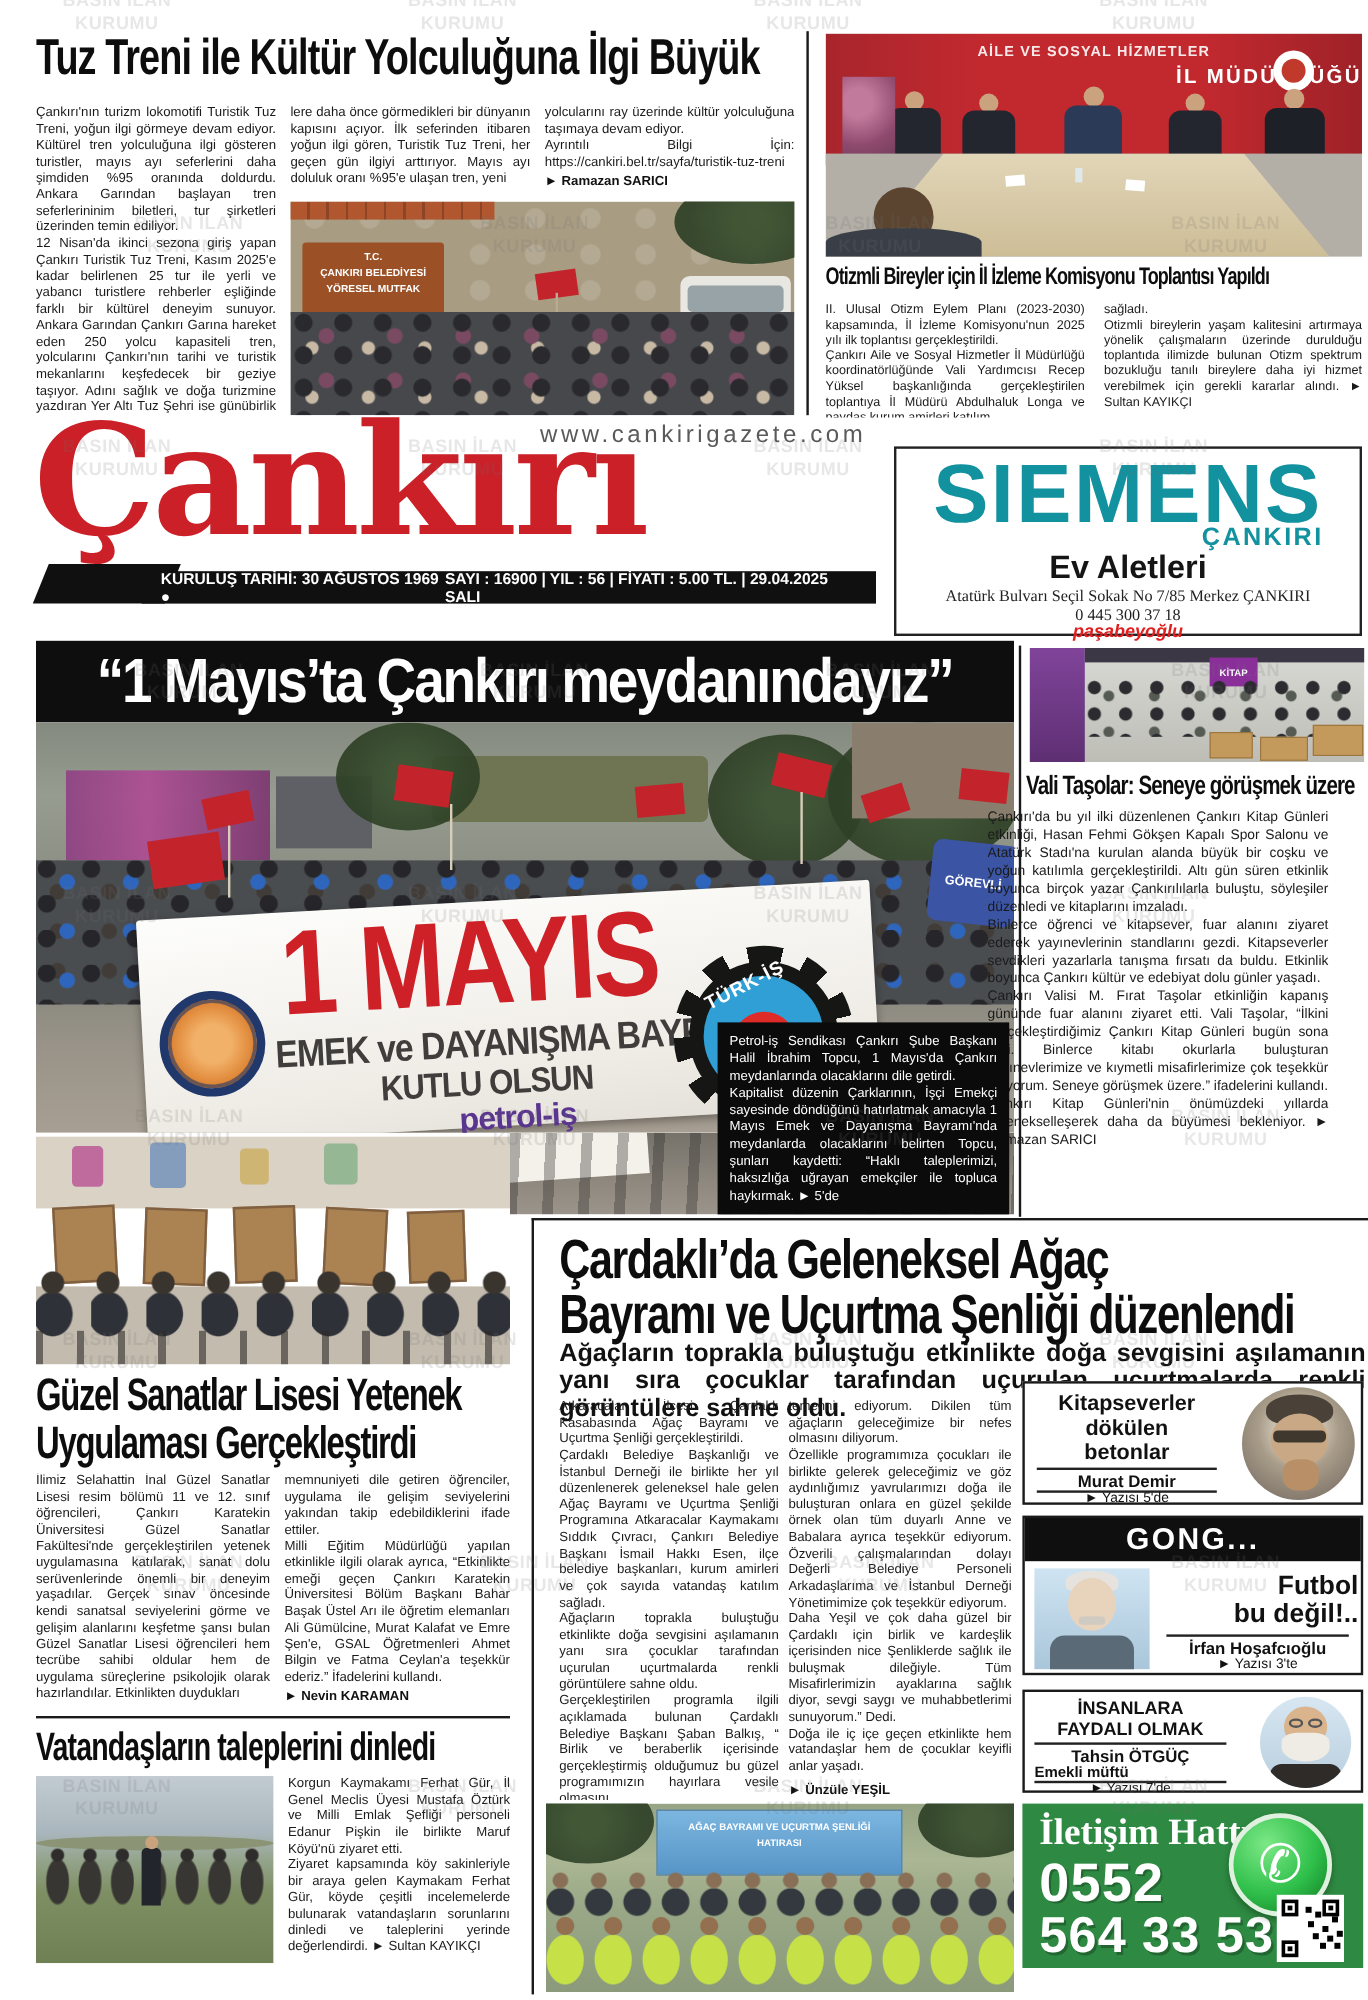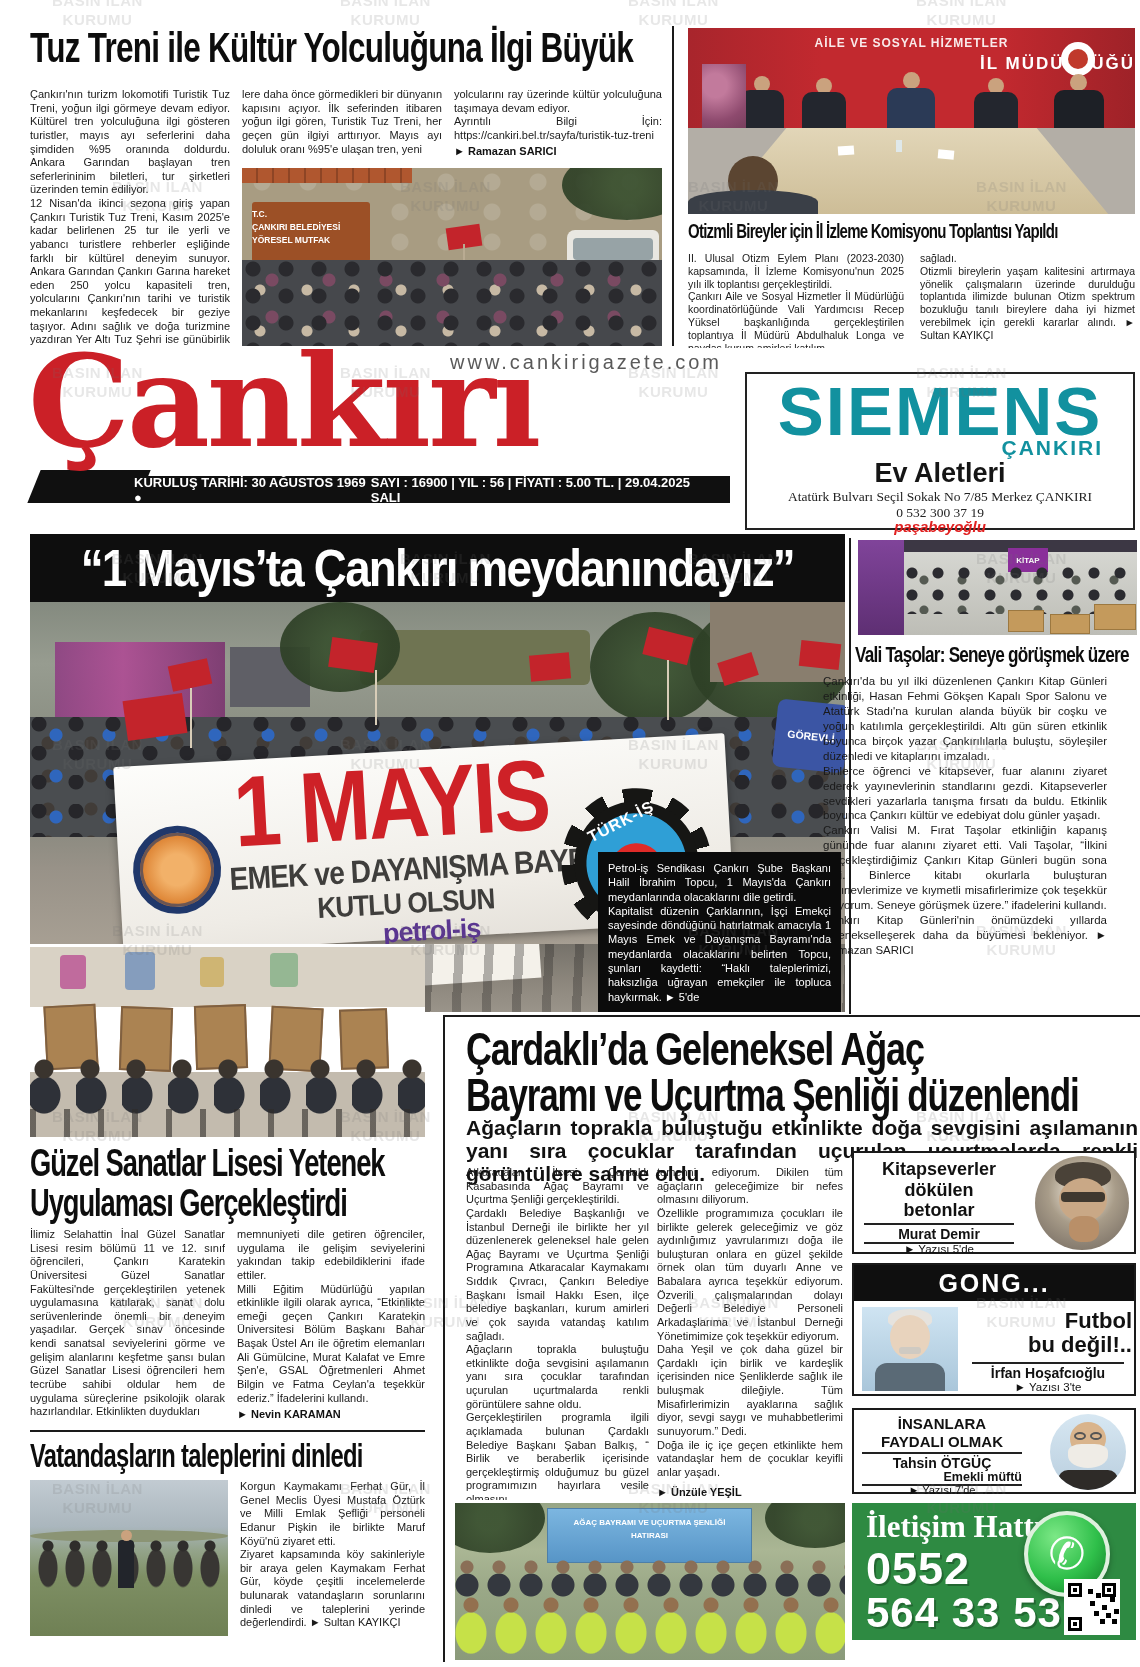--- a/index.html
+++ b/index.html
@@ -38,21 +38,21 @@
 12 Nisan'da ikinci sezona giriş yapan Çankırı Turistik Tuz Treni, Kasım 2025'e kadar belirlenen 25 tur ile yerli ve yabancı turistlere rehberler eşliğinde farklı bir kültürel deneyim sunuyor. Ankara Garından Çankırı Garına hareket eden 250 yolcu kapasiteli tren, yolcularını Çankırı'nın tarihi ve turistik mekanlarını keşfedecek bir geziye taşıyor. Adını sağlık ve doğa turizmine yazdıran Yer Altı Tuz Şehri ise günübirlik turlarla Çankırı'ya gelen turist-</div>
   <div class="abs bt" style="left:242px;top:88px;width:200px;height:72px">lere daha önce görmedikleri bir dünyanın kapısını açıyor. İlk seferinden itibaren yoğun ilgi gören, Turistik Tuz Treni, her geçen gün ilgiyi arttırıyor. Mayıs ayı doluluk oranı %95'e ulaşan tren, yeni</div>
   <div class="abs bt" style="left:454px;top:88px;width:208px;height:56px">yolcularını ray üzerinde kültür yolculuğuna taşımaya devam ediyor.
 Ayrıntılı Bilgi İçin: https://cankiri.bel.tr/sayfa/turistik-tuz-treni</div>
   <div class="abs byline" style="left:454px;top:145px">► Ramazan SARICI</div>
 
   <div class="ph" style="left:242px;top:168px;width:420px;height:178px">
     <div class="abs" style="left:0;top:0;width:100%;height:95px;background:linear-gradient(180deg,#b3a78d,#9d9178);background-image:radial-gradient(circle at 20px 14px, rgba(255,255,255,.14) 8px, transparent 9px);background-size:46px 30px;background-color:#a89c82"></div>
     <div class="abs" style="left:0;top:0;width:170px;height:15px;background:repeating-linear-gradient(90deg,#b0572f 0 14px,#8e4525 14px 16px)"></div>
     <div class="tree" style="left:320px;top:-18px;width:130px;height:70px"></div>
-    <div class="abs" style="left:10px;top:34px;width:118px;height:60px;background:#9c5026;border-radius:3px;color:#fff;font-size:8.5px;font-weight:bold;text-align:left;white-space:pre-line;padding-top:6px;line-height:1.5">T.C.
+    <div class="abs" style="left:10px;top:34px;width:118px;height:60px;background:#9c5026;border-radius:3px;color:#fff;font-size:8.5px;font-weight:bold;text-align:center;white-space:pre-line;padding-top:6px;line-height:1.5">T.C.
 ÇANKIRI BELEDİYESİ
 YÖRESEL MUTFAK</div>
     <div class="abs" style="left:325px;top:62px;width:92px;height:74px;background:#e9e7e1;border-radius:8px 6px 2px 2px">
       <div class="abs" style="left:6px;top:8px;width:80px;height:22px;background:#97a3a6;border-radius:4px"></div>
     </div>
     <div class="flag" style="left:205px;top:58px;width:34px;height:22px;transform:rotate(-8deg)"></div>
     <div class="abs" style="left:221px;top:76px;width:2px;height:44px;background:#b9ab92"></div>
     <div class="abs" style="left:0;top:92px;width:100%;height:86px;background-color:#46484c;background-image:radial-gradient(circle at 11px 9px,#2a2a2e 7px,transparent 8px),radial-gradient(circle at 30px 20px,#7a4a62 6px,transparent 7px),radial-gradient(circle at 18px 30px,#c7b9a4 5px,transparent 6px);background-size:33px 27px,57px 37px,47px 41px"></div>
   </div>
 
@@ -97,21 +97,21 @@
   <div class="abs" style="left:118px;top:476px;width:612px;height:27px;background:#101010;z-index:1;display:flex;justify-content:space-between;align-items:center;padding:0 16px;color:#fff;font-size:13px;font-weight:bold">
     <span>KURULUŞ TARİHİ: 30 AĞUSTOS 1969 ●</span>
     <span>SAYI : 16900 | YIL : 56 | FİYATI : 5.00 TL. | 29.04.2025 SALI</span>
   </div>
 
   <div class="abs" style="left:745px;top:372px;width:390px;height:158px;border:2px solid #222;text-align:center">
     <div class="abs" style="left:0;right:0;top:2px;font-size:69px;font-weight:bold;color:#12919f;letter-spacing:2px;line-height:1.05">SIEMENS</div>
     <div class="abs" style="right:30px;top:62px;font-size:21px;font-weight:bold;color:#12919f;letter-spacing:2px">ÇANKIRI</div>
     <div class="abs" style="left:0;right:0;top:84px;font-size:27px;font-weight:bold;color:#151515">Ev Aletleri</div>
     <div class="abs" style="left:0;right:0;top:115px;font-family:'Liberation Serif',serif;font-size:13.5px;color:#222">Atatürk Bulvarı Seçil Sokak No 7/85 Merkez ÇANKIRI</div>
-    <div class="abs" style="left:0;right:0;top:131px;font-family:'Liberation Serif',serif;font-size:13.5px;color:#222">0 532 300 37 19</div>
+    <div class="abs" style="left:0;right:0;top:131px;font-family:'Liberation Serif',serif;font-size:13.5px;color:#222">0 445 300 37 18</div>
     <div class="abs" style="left:0;right:0;top:144px;font-size:15px;font-weight:bold;font-style:italic;color:#e02020">paşabeyoğlu</div>
   </div>
 
   <div class="abs" style="left:30px;top:534px;width:815px;height:478px">
     <div class="abs" style="left:0;top:0;width:815px;height:68px;background:#0e0e0e;text-align:center;line-height:68px">
       <span class="sx sxc" style="font-size:52px;transform:scaleX(.88);letter-spacing:-2px;color:#fff">“1 Mayıs’ta Çankırı meydanındayız”</span>
     </div>
     <div class="ph" style="left:0;top:68px;width:815px;height:342px">
       <div class="abs" style="left:0;top:0;width:100%;height:100%;background:linear-gradient(180deg,#848a7f 0%,#979c90 18%,#8b8f83 38%,#7e8278 55%,#989288 78%,#a79f93 100%)"></div>
       <div class="abs" style="left:25px;top:40px;width:170px;height:75px;background:linear-gradient(90deg,#8e3b82,#b04694 40%,#7a2f6e);opacity:.85"></div>
@@ -287,21 +287,21 @@
     <div class="cline" style="left:118px;top:97px;width:152px"></div>
     <div class="abs" style="left:110px;top:100px;width:168px;text-align:center;font-size:14px;font-weight:bold;color:#111">İrfan Hoşafcıoğlu</div>
     <div class="abs" style="left:110px;top:116px;width:168px;text-align:center;font-size:11.5px;color:#111">► Yazısı 3'te</div>
   </div>
 
   <div class="cbox" style="left:852px;top:1408px;width:284px;height:86px">
     <div class="abs" style="left:8px;top:5px;width:160px;text-align:center;font-size:15px;font-weight:bold;line-height:1.2;white-space:pre-line;color:#111">İNSANLARA
 FAYDALI OLMAK</div>
     <div class="cline" style="left:8px;top:42px;width:160px"></div>
     <div class="abs" style="left:8px;top:45px;width:160px;text-align:center;font-size:14px;font-weight:bold;color:#111">Tahsin ÖTGÜÇ</div>
-    <div class="abs" style="left:8px;top:60px;width:160px;text-align:right;font-size:12.5px;font-weight:bold;color:#111">Emekli müftü</div>
+    <div class="abs" style="left:8px;top:60px;width:160px;text-align:left;font-size:12.5px;font-weight:bold;color:#111">Emekli müftü</div>
     <div class="cline" style="left:8px;top:74px;width:160px"></div>
     <div class="abs" style="left:8px;top:74px;width:160px;text-align:center;font-size:11px;color:#111">► Yazısı 7'de</div>
     <div class="abs" style="right:8px;top:4px;width:76px;height:76px;border-radius:50%;overflow:hidden;background:linear-gradient(#d7e7f2,#b9cede)">
       <div class="abs" style="left:20px;top:8px;width:36px;height:34px;background:#d9b48c;border-radius:50%"></div>
       <div class="abs" style="left:24px;top:18px;width:12px;height:8px;border:2px solid #555;border-radius:50%"></div>
       <div class="abs" style="left:40px;top:18px;width:12px;height:8px;border:2px solid #555;border-radius:50%"></div>
       <div class="abs" style="left:18px;top:30px;width:40px;height:24px;background:#efece6;border-radius:40% 40% 60% 60%"></div>
       <div class="abs" style="left:8px;top:56px;width:60px;height:20px;background:#2e2b28;border-radius:10px 10px 0 0"></div>
     </div>
   </div>

